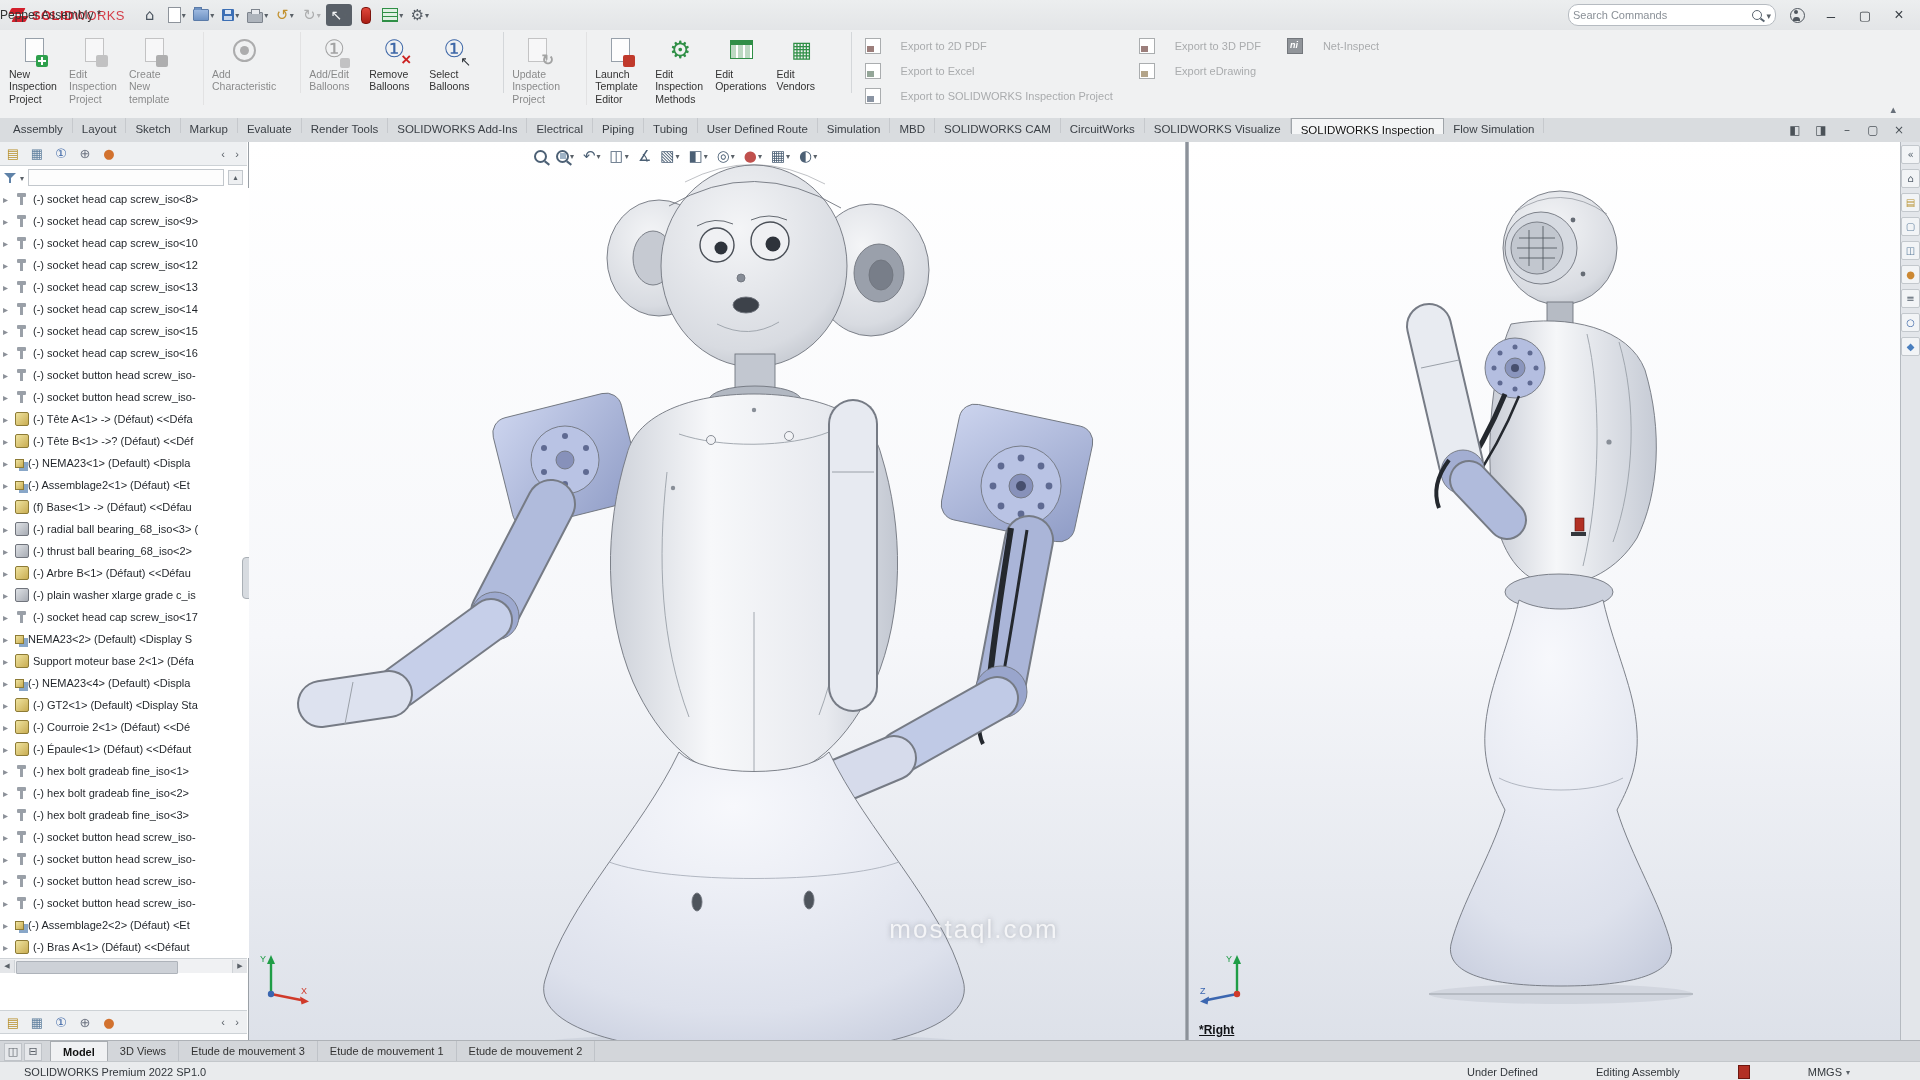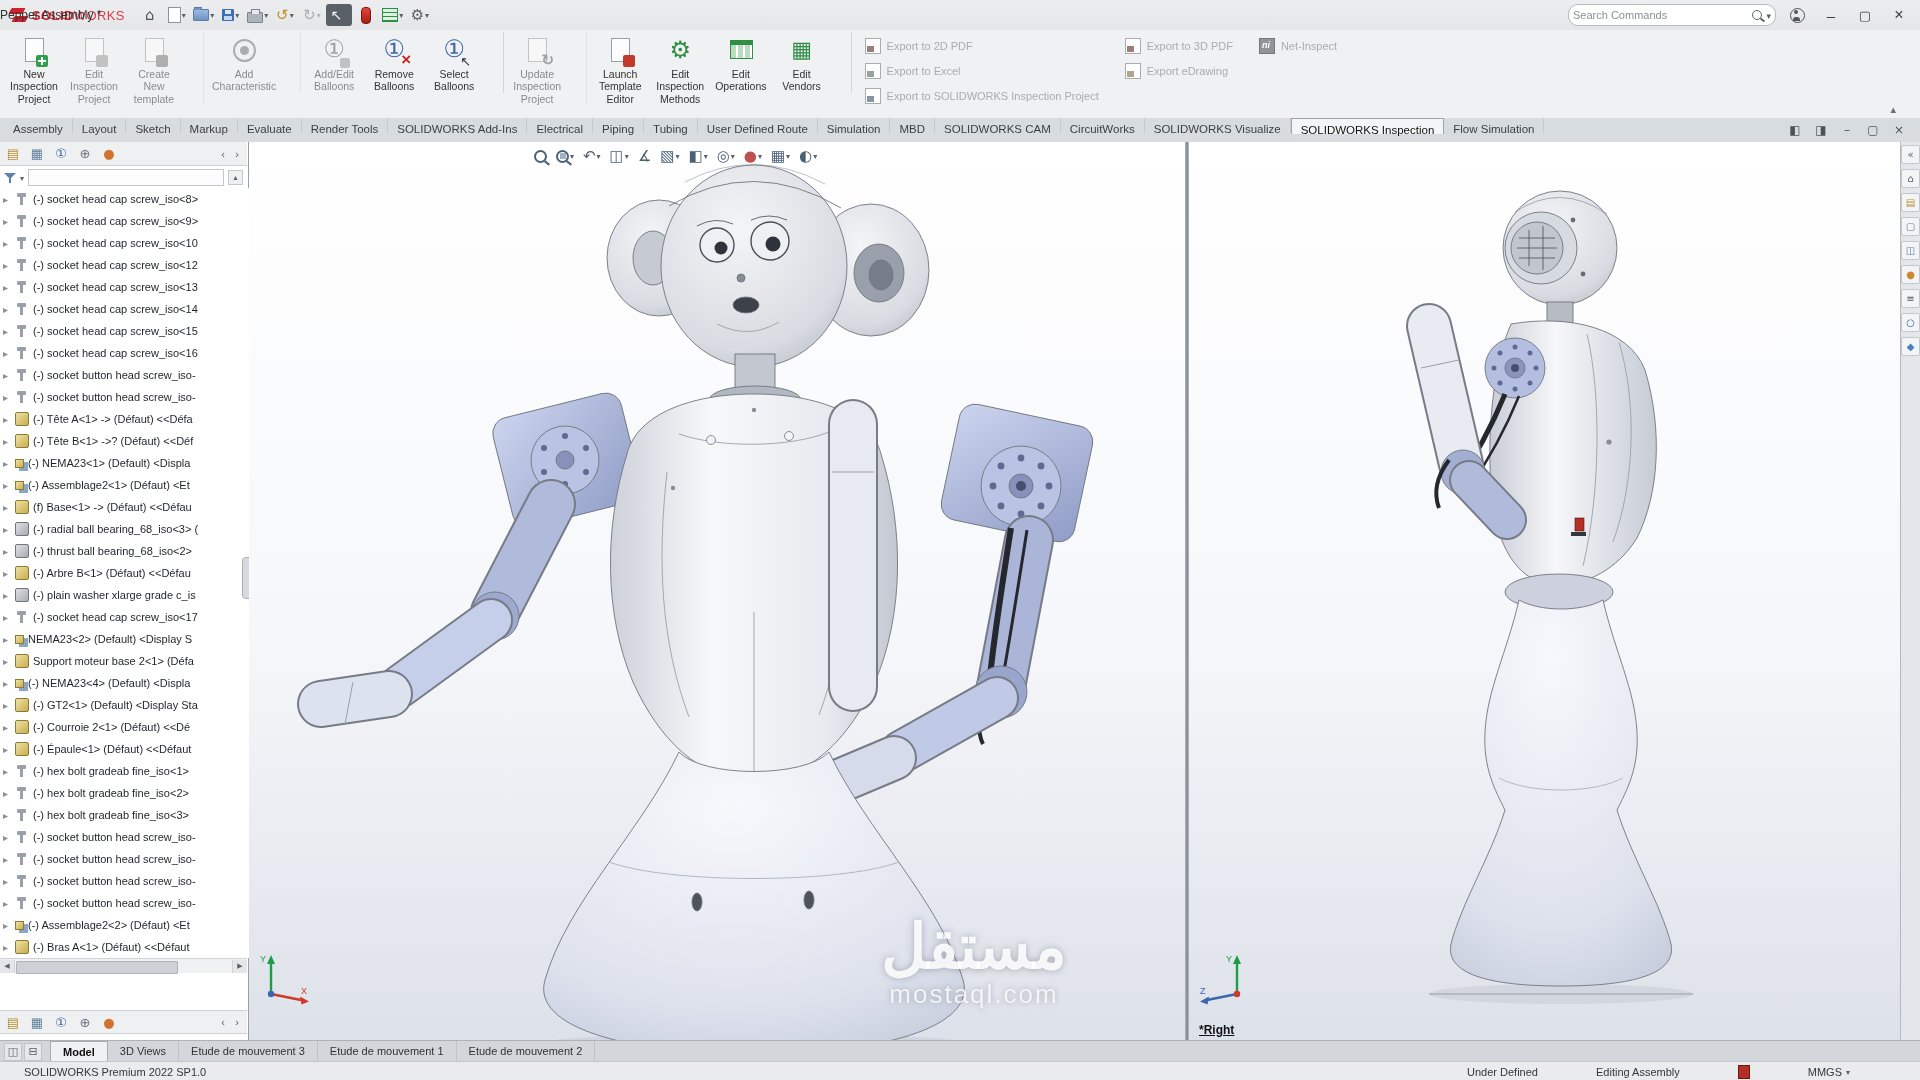--- a/index.html
+++ b/index.html
@@ -51,21 +51,21 @@
   .person{width:13px;height:13px;border:1.5px solid #4f565e;border-radius:50%;position:relative;display:inline-block;}
   .person::before{content:"";position:absolute;top:1.5px;left:3.5px;width:4px;height:4px;border-radius:50%;background:#4f565e;}
   .person::after{content:"";position:absolute;bottom:1px;left:2px;width:7px;height:3.5px;border-radius:3px 3px 0 0;background:#4f565e;}
   .wmin::before{content:"–";font-size:15px;}
   .wmax::before{content:"▢";font-size:13px;}
   .wclose::before{content:"×";font-size:16px;}
 
   
   .ribbon{position:absolute;left:0;top:30px;width:1920px;height:88px;background:#f0f1f2;border-bottom:1px solid #c8cbce;display:flex;align-items:flex-start;}
   .rb-buttons{display:flex;align-items:flex-start;padding:2px 2px 0 4px;}
-  .rbtn{min-width:50px;padding:1px 5px 0;text-align:center;}
+  .rbtn{min-width:50px;padding:1px 5px 0;}
   .rbtn.group-end{border-right:1px solid #d4d7da;margin-right:3px;padding-right:24px;}
   .rbtn.disabled{filter:grayscale(1);opacity:.55;}
   .rbi{position:relative;width:34px;height:32px;margin:2px auto 1px;}
   .rbi i{position:absolute;font-style:normal;}
   .rbi .a{left:8px;top:3px;width:17px;height:22px;background:#fdfdfd;border:1px solid #97a0aa;}
   .rbi .b{border:none;}
   .rb-newproj .b{right:3px;bottom:0;width:12px;height:12px;border-radius:2px;background:linear-gradient(#fff 0 0) center/8px 2px no-repeat,linear-gradient(#fff 0 0) center/2px 8px no-repeat,#2ea04c;}
   .rb-editproj .b{right:3px;bottom:0;width:12px;height:12px;border-radius:2px;background:#c89a38;}
   .rb-newtmpl .b{right:3px;bottom:0;width:12px;height:12px;border-radius:2px;background:#4d7fc4;}
   .rb-addchar .a{left:6px;top:4px;width:19px;height:19px;border-radius:50%;background:none;border:2.5px solid #4a7d9e;}
@@ -81,21 +81,21 @@
   .rb-update .b::before{content:"↻";}
   .rb-launch .b{right:2px;bottom:0;width:12px;height:12px;border-radius:2px;background:#c0392b;}
   .rb-methods .a{left:4px;top:-2px;width:26px;height:32px;background:none;border:none;font-size:24px;line-height:34px;color:#2f8f46;text-align:center;}
   .rb-methods .a::before{content:"⚙";}
   .rb-operations .a{left:6px;top:5px;width:21px;height:17px;border:1px solid #2f8f46;background:linear-gradient(#2f8f46 0 0) 0 0/100% 4px no-repeat,repeating-linear-gradient(90deg,#bcd9c2 0 5px,#fff 5px 7px);}
   .rb-vendors .a{left:4px;top:-2px;width:26px;height:32px;background:none;border:none;font-size:22px;line-height:34px;color:#2f8f46;text-align:center;}
   .rb-vendors .a::before{content:"▦";}
   .rlabel{white-space:pre-line;font-size:10.5px;line-height:1.18;color:#333;}
   .rb-exports{display:flex;padding-top:8px;gap:26px;margin-left:8px;}
   .excol{display:flex;flex-direction:column;gap:9px;}
-  .exitem{display:flex;align-items:center;gap:6px;color:#a7acb1;filter:grayscale(.6);}
+  .exitem{display:flex;align-items:center;gap:20px;color:#a7acb1;filter:grayscale(.6);}
   .exlabel{white-space:nowrap;}
   .exi{width:14px;height:14px;display:inline-block;position:relative;flex:0 0 auto;border:1px solid #a7adb4;background:#fff;}
   .exi-pdf::before{content:"";position:absolute;left:1px;bottom:1px;width:7px;height:6px;background:#c0756d;}
   .exi-xls::before{content:"";position:absolute;left:1px;bottom:1px;width:7px;height:6px;background:#7fae8a;}
   .exi-swip::before{content:"";position:absolute;left:1px;bottom:1px;width:7px;height:6px;background:#7d95bb;}
   .exi-edrw::before{content:"";position:absolute;left:1px;bottom:1px;width:7px;height:6px;background:#c8a25e;}
   .exi-ni{background:#8b96a3;border-color:#6d7885;}
   .exi-ni::before{content:"ni";position:absolute;left:2px;top:1px;color:#fff;font-size:9px;font-weight:bold;}
   .rb-collapse{position:absolute;right:24px;bottom:2px;color:#68707a;font-size:11px;}
   .rb-collapse::before{content:"▴";}
@@ -1069,21 +1069,20 @@
           <text x="29" y="12" font-size="9" fill="#1f9d46">Y</text>
           <line x1="40" y1="44" x2="10" y2="50" stroke="#3b66b0" stroke-width="2.4"></line>
           <polygon points="3,51.5 12,46.5 10.5,54.5" fill="#3b66b0"></polygon>
           <text x="3" y="44" font-size="9" fill="#3b66b0">Z</text>
           <circle cx="40" cy="44" r="3.2" fill="#d03a2a"></circle>
         </svg>
         <span class="view-label">*Right</span>
       </div>
 
       <div class="watermark">
-        <div class="wm-title">مستقل</div>
         <div class="wm-sub">mostaql.com</div>
       </div>
     </div>
 
     <div class="taskpane">
 
         <i class="tpicon tp-collapse"></i>
 
         <i class="tpicon tp-home"></i>
 

